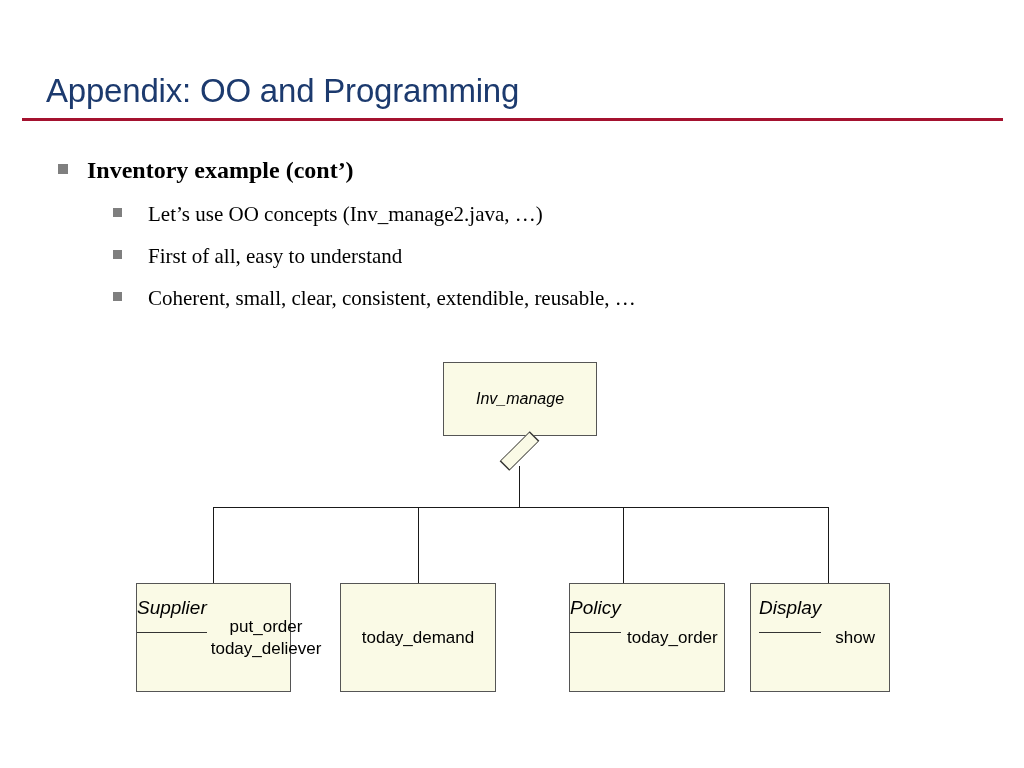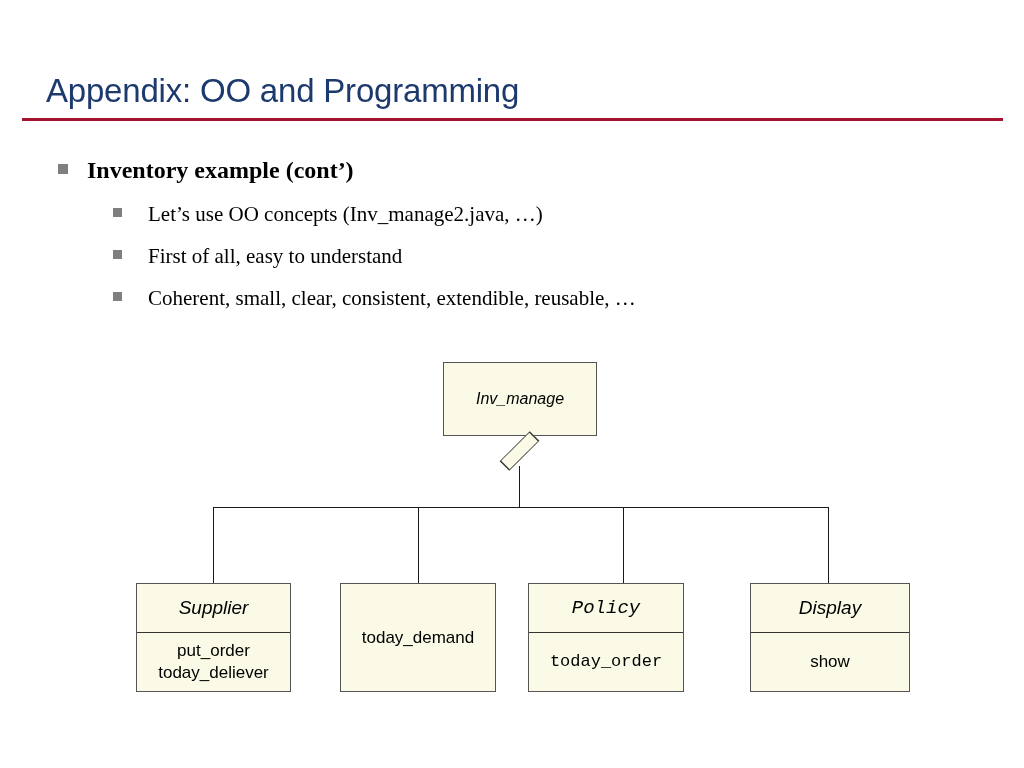--- a/index.html
+++ b/index.html
@@ -119,21 +119,21 @@
     flex-direction: column;
     align-items: center;
     justify-content: center;
     font-size: 17px;
     line-height: 1.28;
     padding: 0 4px;
     box-sizing: border-box;
   }
   .uml-child {
     display: flex;
-    flex-direction: column;
+    flex-direction: row;
   }
 
   .edge {
     position: absolute;
     background: #1a1a1a;
   }
   .edge-v { width: 1px; }
   .edge-h { height: 1px; }
 
   .diamond {
@@ -203,27 +203,27 @@
       <span>today_deliever</span>
     </div>
   </div>
 
   <div class="uml-box uml-child node" style="left:340px; top:583px; width:156px; height:109px;">
     <div class="uml-ops">
       <span>today_demand</span>
     </div>
   </div>
 
-  <div class="uml-box uml-child node" style="left:528px; top:583px; width:156px; height:109px;font-family:Liberation Mono, monospace;">
+  <div class="uml-box uml-child node" style="left:569px; top:583px; width:156px; height:109px;">
     <div class="uml-head">Policy</div>
     <div class="uml-ops">
       <span>today_order</span>
     </div>
   </div>
 
-  <div class="uml-box uml-child node" style="left:750px; top:583px; width:160px; height:109px;">
+  <div class="uml-box uml-child node" style="left:750px; top:583px; width:140px; height:109px;padding-left:8px;">
     <div class="uml-head">Display</div>
     <div class="uml-ops">
       <span>show</span>
     </div>
   </div>
 
 </div>
 
 </body></html>

